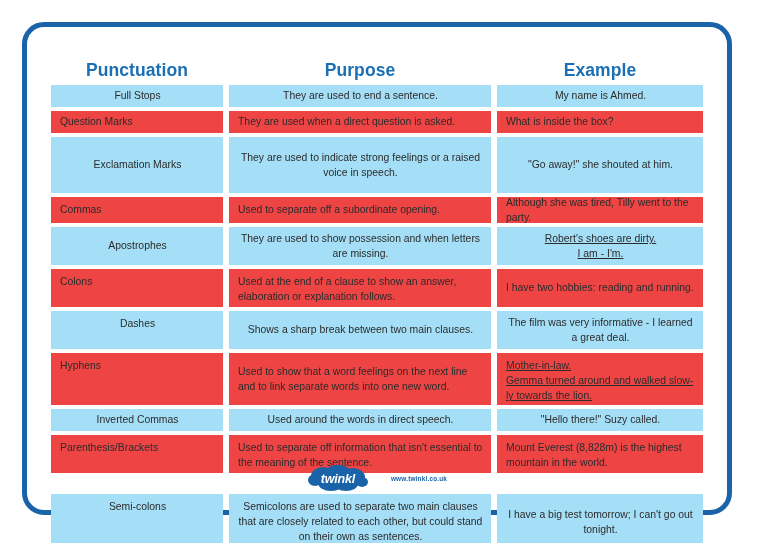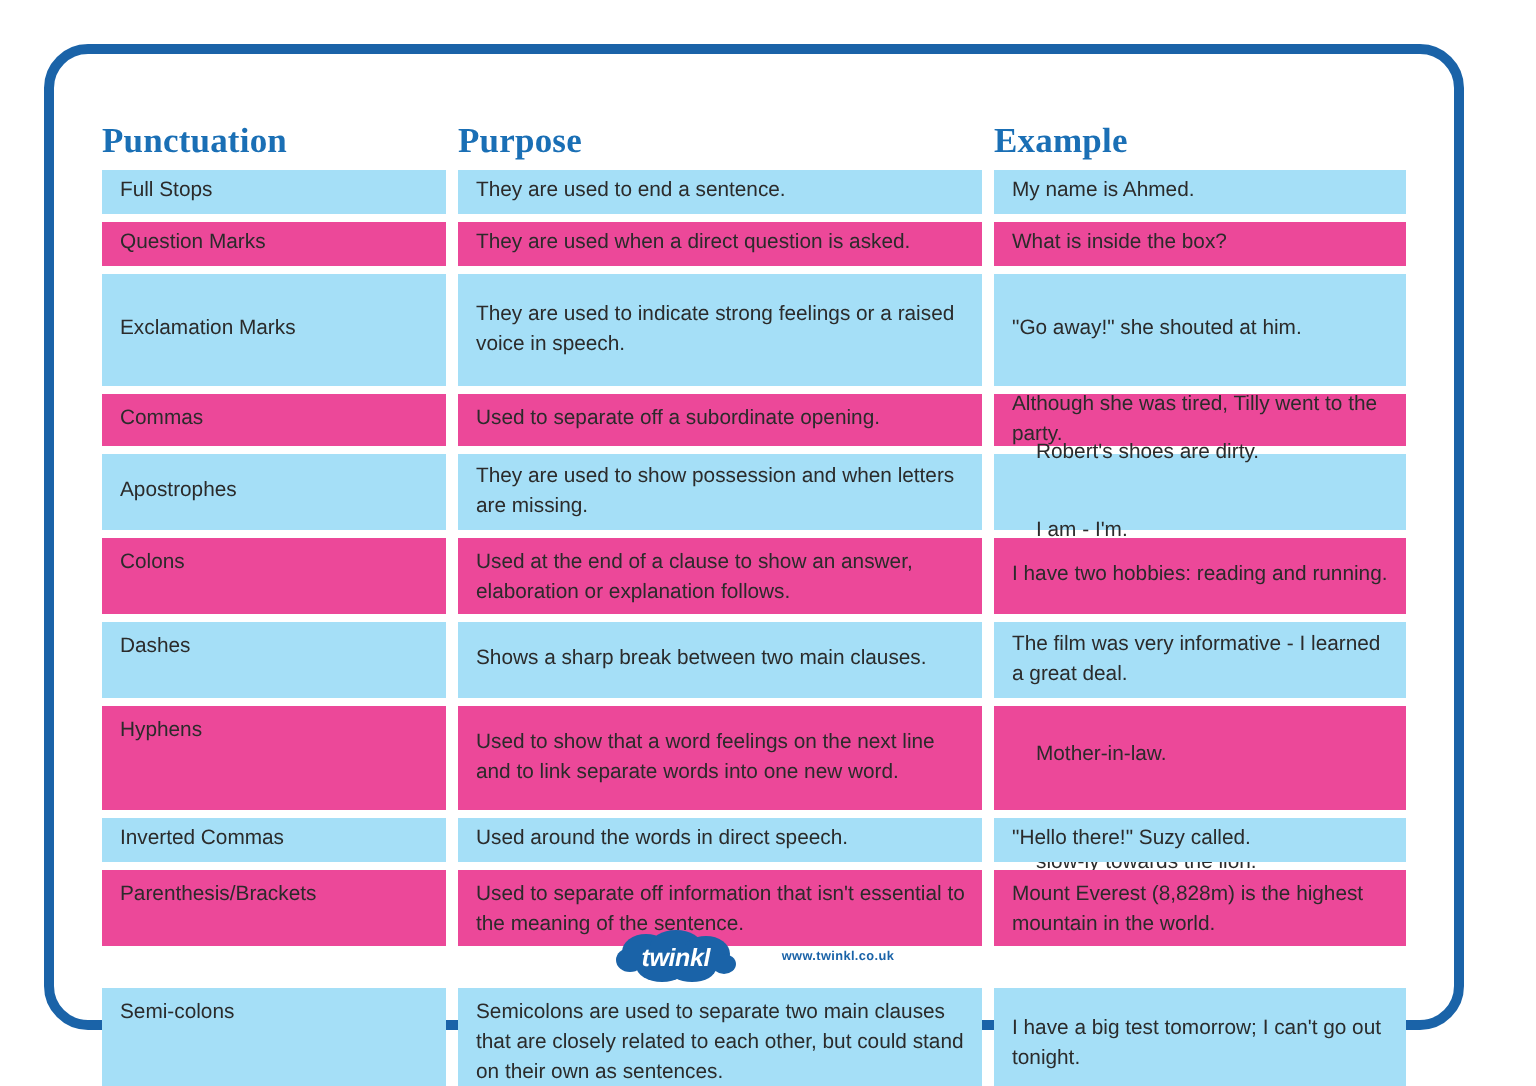--- a/index.html
+++ b/index.html
@@ -33,27 +33,27 @@
     width: 652px;
   }
 
   
   .thead {
     display: flex;
     align-items: flex-end;
     height: 44px;
   }
   .thead .hcell {
+    text-align: center;
     font-size: 17.5px;
     font-weight: bold;
     color: #1a6fb5;
     letter-spacing: 0.1px;
     line-height: 1;
     padding-bottom: 6px;
-    font-family: Liberation Serif, serif;
   }
 
   
   .c1 { width: 172px; flex: 0 0 172px; }
   .gap { width: 6px; flex: 0 0 6px; }
   .c2 { width: 262px; flex: 0 0 262px; }
   .c3 { width: 206px; flex: 0 0 206px; }
 
   
   .trow {
@@ -63,27 +63,28 @@
   .cell {
     box-sizing: border-box;
     font-size: 10.4px;
     color: #2b2b2b;
     line-height: 1.45;
     padding: 5px 8px 5px 9px;
     display: flex;
     flex-direction: column;
     justify-content: center;
   }
-  .band .cell { background: #a5dff7; }
-  .plain .cell { background: #ec4899; }
+  .band .cell { background: #a5dff7; text-align: center; }
+  .plain .cell { background: #ef4444; }
 
   .cell.top { justify-content: flex-start; }
 
   .cell p {
-    margin: 12px;
+    margin: 0;
+    text-decoration: underline;
   }
 
   
   .h1  { height: 22px; }
   .h2  { height: 22px; }
   .h3  { height: 56px; }
   .h4  { height: 26px; }
   .h5  { height: 38px; }
   .h6  { height: 38px; }
   .h7  { height: 38px; }

